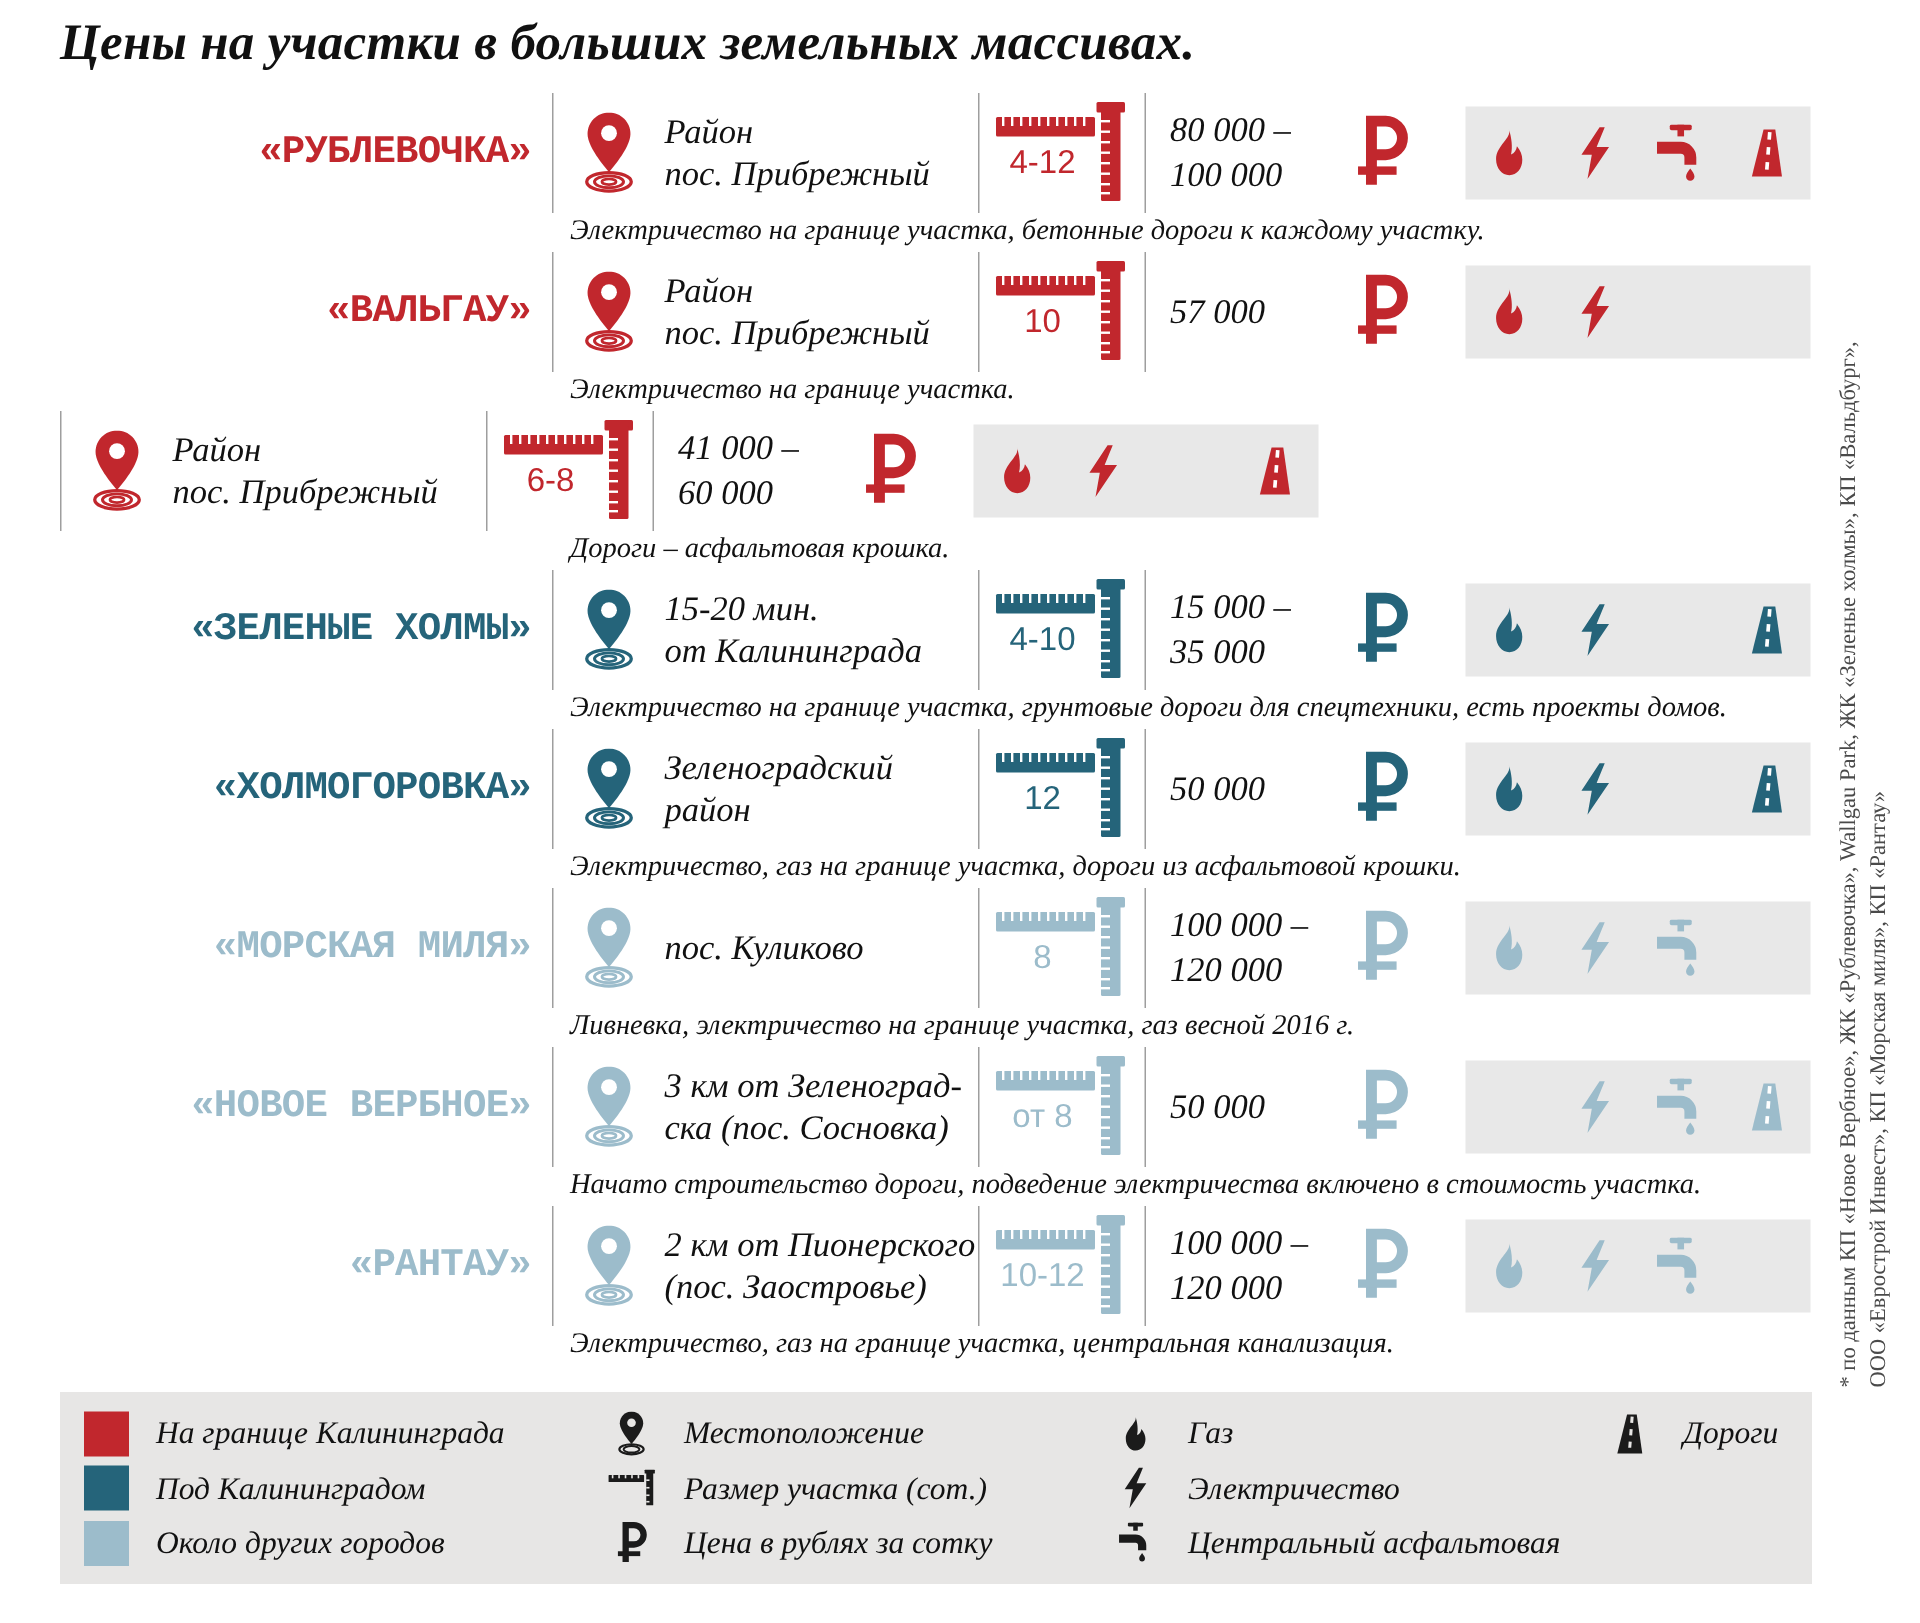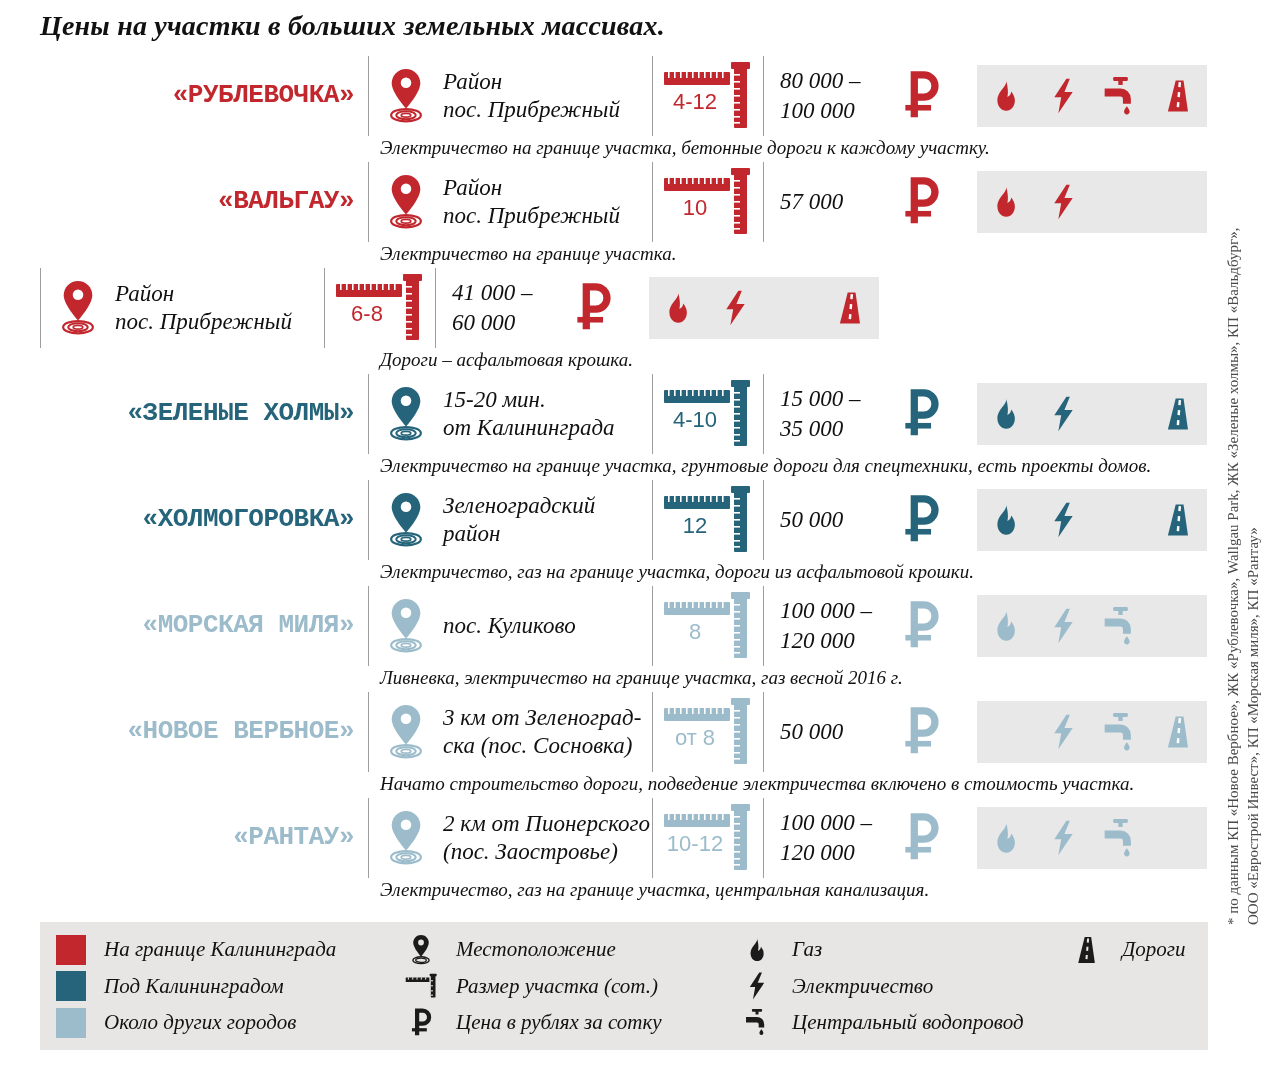--- a/index.html
+++ b/index.html
@@ -3,21 +3,21 @@
 <meta charset="utf-8">
 <style>
   :root{
     --red:#c1272d; --teal:#25647a; --blue:#9cbccb;
     --panel:#e8e8e8; --legend_bg:#e7e6e5; --divider:#9e9e9e;
     --text:#111; --footnote:#4a4a4a;
   }
   *{box-sizing:border-box}
   body{margin:0;width:1280px;height:1082px;background:#fff;color:var(--text,#111);
        font-family:"Liberation Serif",serif;position:relative;overflow:hidden}
-  .title{padding:10px 0 0 40px;font-style:italic;font-weight:bold;font-size:28px;letter-spacing:.2px}
+  .title{padding:10px 0 0 40px;font-style:italic;font-weight:bold;font-size:34px;letter-spacing:.2px}
   #rows{margin-top:12px}
   .row-block{--row-color:#333}
   .cat-red{--row-color:var(--red,#c1272d)}
   .cat-teal{--row-color:var(--teal,#25647a)}
   .cat-blue{--row-color:var(--blue,#9cbccb)}
   .row-main{display:flex;align-items:center;height:84px;margin-left:40px;width:1168px}
   .cell-name{width:328px;text-align:right;padding-right:14px;
     font-family:Liberation Mono, monospace;font-weight:bold;font-size:26px;
     color:var(--row-color);letter-spacing:-.5px;line-height:1.05}
   .vdiv{width:1px;height:80px;background:var(--divider,#9e9e9e);flex:0 0 1px}
@@ -828,21 +828,21 @@
     </div>
     <div class="lg-item">
       <span class="lg-icon">
         <svg viewBox="0 0 30 32" width="26" height="27" fill="currentColor">
           <rect x="9" y="0" width="12" height="3.2" rx="1"></rect>
           <rect x="13.2" y="0" width="3.6" height="6.5"></rect>
           <path d="M2 9.5 H15 A8.5 8.5 0 0 1 23.5 18 V22 H17 V18 A2 2 0 0 0 15 16 H2 Z"></path>
           <path d="M20.2 24c-1.3 1.9-2.3 3-2.3 4.4 0 1.3 1 2.4 2.3 2.4s2.3-1.1 2.3-2.4c0-1.4-1-2.5-2.3-4.4z"></path>
         </svg>
       </span>
-      <span>Центральный водопровод</span>
+      <span>Центральный асфальтовая</span>
     </div>
   </div>
   <div class="lg-col lg-col4">
     <div class="lg-item">
       <span class="lg-icon">
         <svg viewBox="0 0 26 30" width="24" height="28">
           <polygon points="10.5,1 17.5,1 21.5,29 3.5,29" fill="currentColor"></polygon>
           <line x1="14.2" y1="2.5" x2="12.2" y2="28" stroke="#e7e6e5" stroke-width="2.2" stroke-dasharray="4.5 4.5"></line>
         </svg>
       </span>

